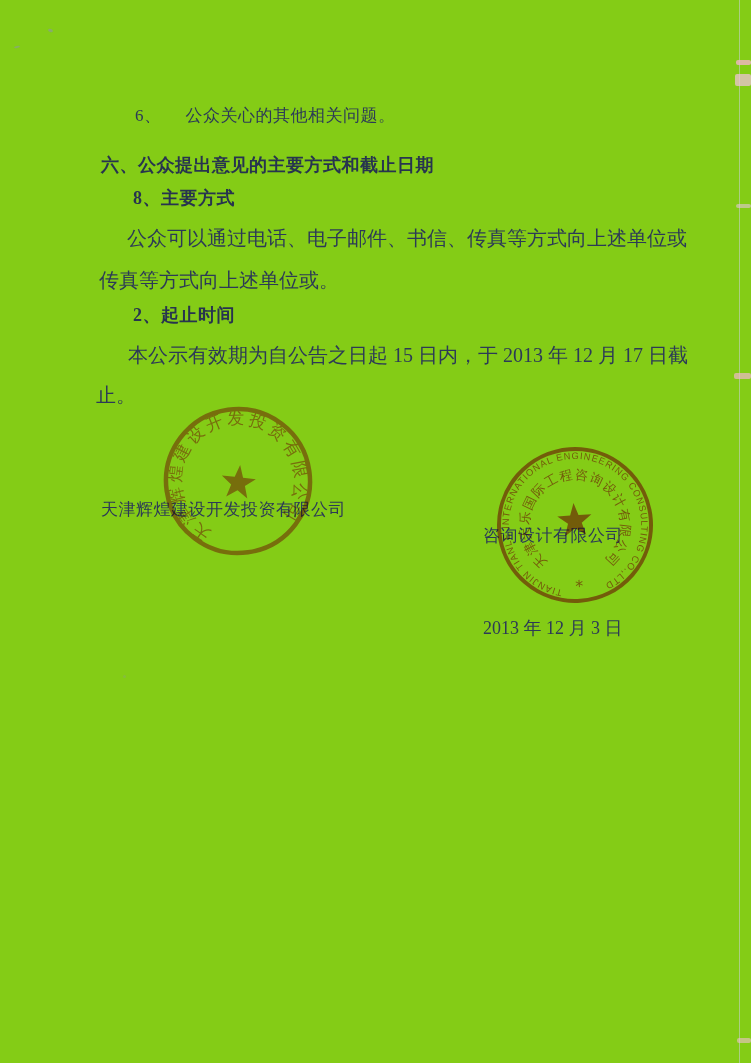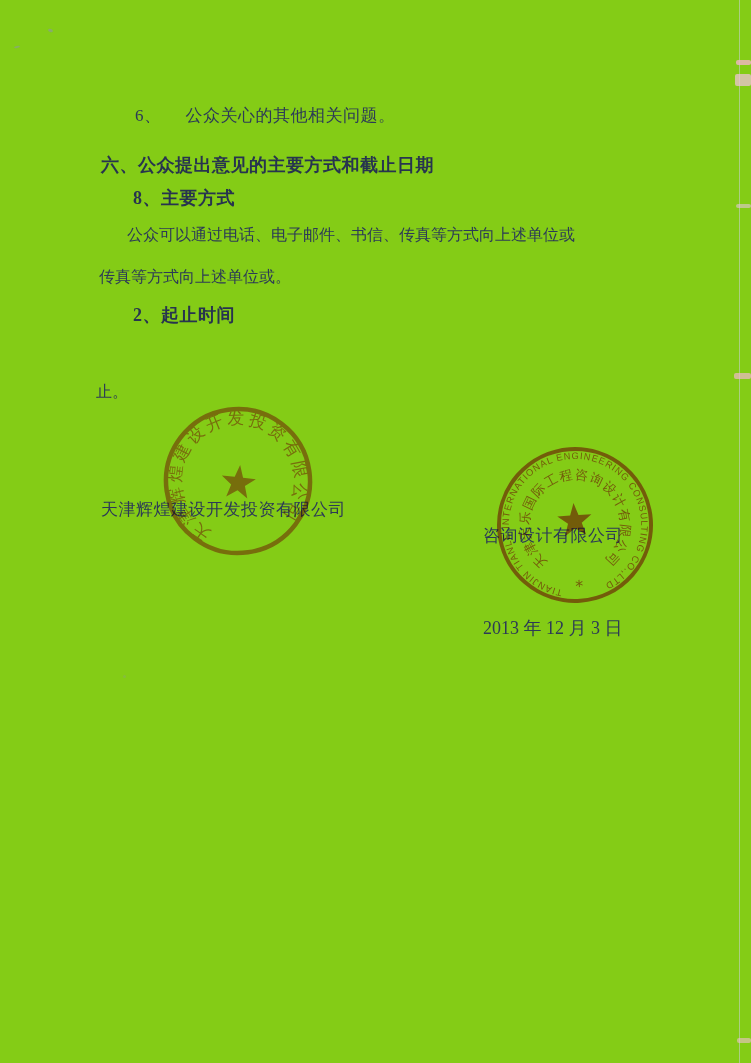--- a/index.html
+++ b/index.html
@@ -15,21 +15,21 @@
     overflow:hidden;
   }
   .doc-line{
     position:absolute;
     white-space:nowrap;
     color:#2c3a57;
     letter-spacing:.5px;
   }
   .sz17{font-size:17px;}
   .sz18{font-size:18px;}
-  .sz20{font-size:16px;}
+  .sz20{font-size:20px;}
   .bold{font-weight:bold;color:#27344f;}
   .item-gap{margin-left:24px;}
   .seal{
     position:absolute;
     mix-blend-mode:multiply;
     pointer-events:none;
   }
   .seal-left{left:138px;top:381px;opacity:.74;}
   .seal-right{left:470px;top:420px;opacity:.80;}
   .edge-line{
@@ -59,20 +59,21 @@
 
   <div class="doc-line sz18 bold" style="left:101px;top:143px;margin-top:10px;">六、公众提出意见的主要方式和截止日期</div>
 
   <div class="doc-line sz18 bold" style="left:133px;top:186px;">8、主要方式</div>
 
   <div class="doc-line sz20" style="left:127px;top:225px;letter-spacing:0;">公众可以通过电话、电子邮件、书信、传真等方式向上述单位或</div>
   <div class="doc-line sz20" style="left:99px;top:267px;letter-spacing:0;">传真等方式向上述单位或。</div>
 
   <div class="doc-line sz18 bold" style="left:133px;top:303px;">2、起止时间</div>
 
+  <div class="doc-line sz20" style="left:128px;top:342px;letter-spacing:0;">本公示有效期为自公告之日起 15 日内，于 2013 年 12 月 17 日截</div>
   <div class="doc-line sz20" style="left:96px;top:382px;letter-spacing:0;">止。</div>
 
   <div class="doc-line sz17" style="left:101px;top:498px;">天津辉煌建设开发投资有限公司</div>
   <div class="doc-line sz17" style="left:483px;top:524px;text-align:center;">咨询设计有限公司</div>
   <div class="doc-line sz18" style="left:483px;top:616px;letter-spacing:0;">2013 年 12 月 3 日</div>
 
   <svg class="seal seal-left" width="200" height="200" viewBox="0 0 200 200">
     <g transform="rotate(-8 100 100)">
       <circle cx="100" cy="100" r="72" fill="none" stroke="#dd5f5c" stroke-width="4.5"></circle>
       <path id="leftSealArc" d="M 67.3,146.7 A 57,57 0 0 1 100,43 A 57,57 0 0 1 128.5,149.4" fill="none"></path>

